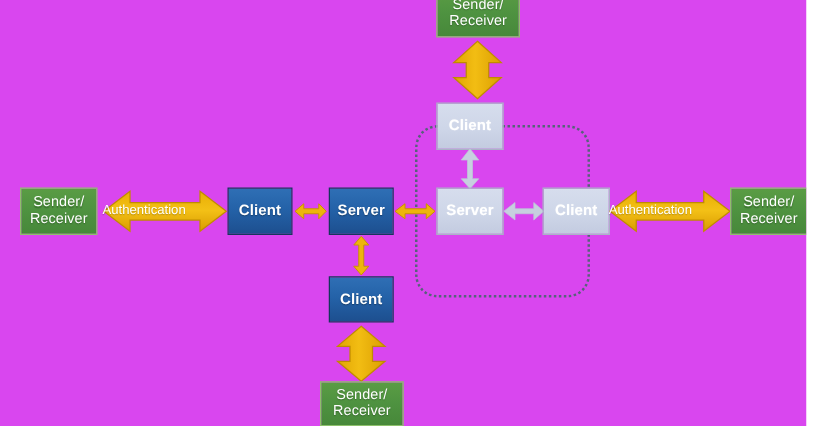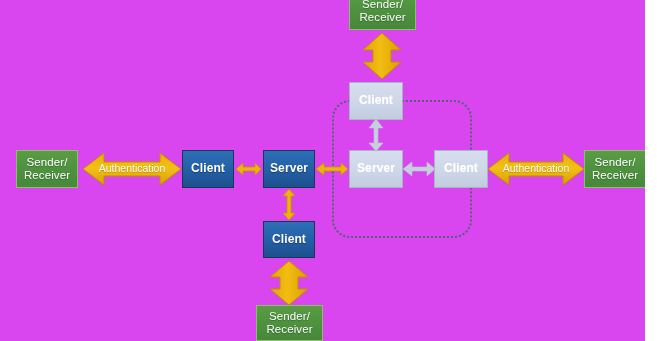--- a/index.html
+++ b/index.html
@@ -58,21 +58,21 @@
   
   .arrow {
     position: absolute;
     display: block;
   }
   .arrow-label {
     position: absolute;
     color: #ffffff;
     font-size: 10.5px;
     white-space: nowrap;
-    text-align: center;
+    text-align: left;
     text-shadow: 0 1px 1px rgba(0,0,0,.25);
     pointer-events: none;
     user-select: none;
   }
 
   
   .dotted-group {
     position: absolute;
     box-sizing: border-box;
     border: 2px dotted #56627a;

